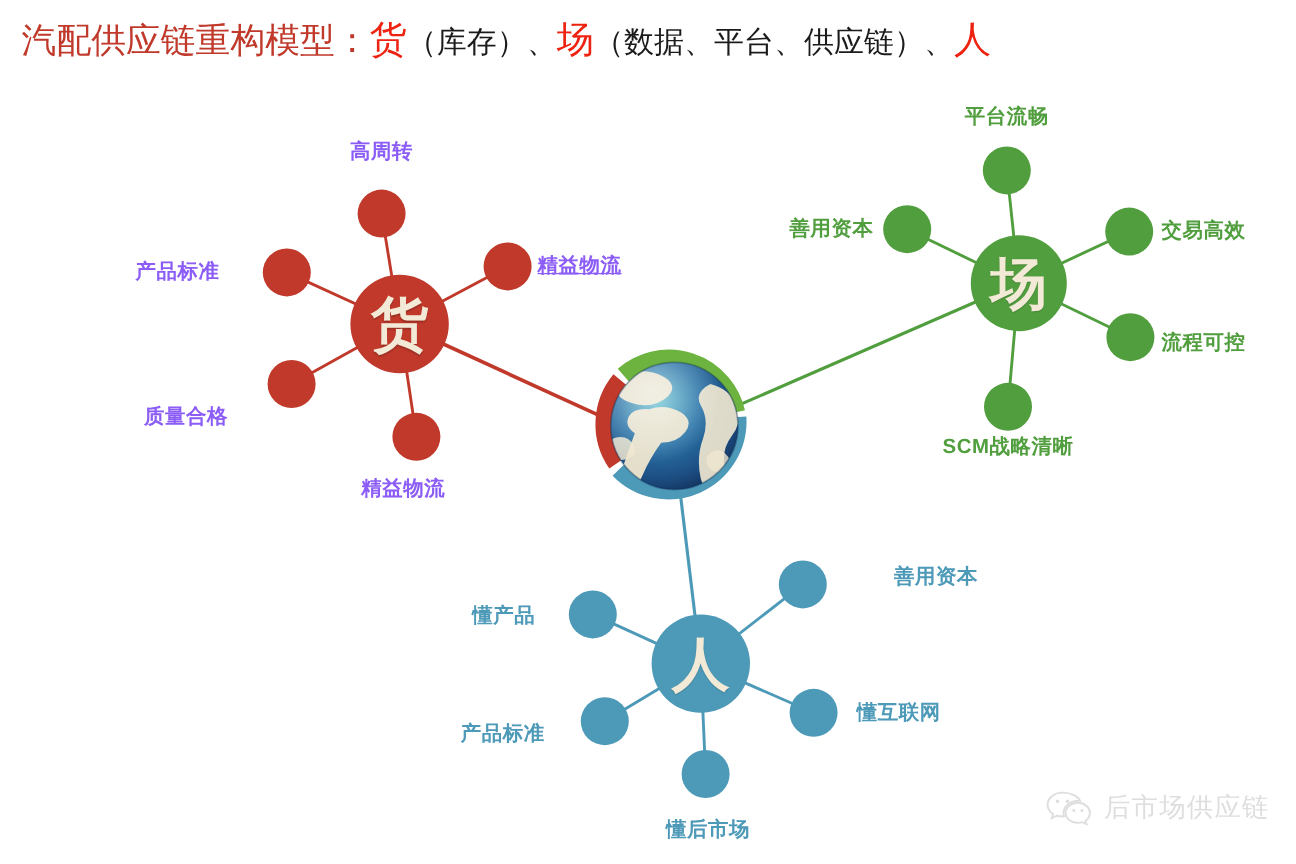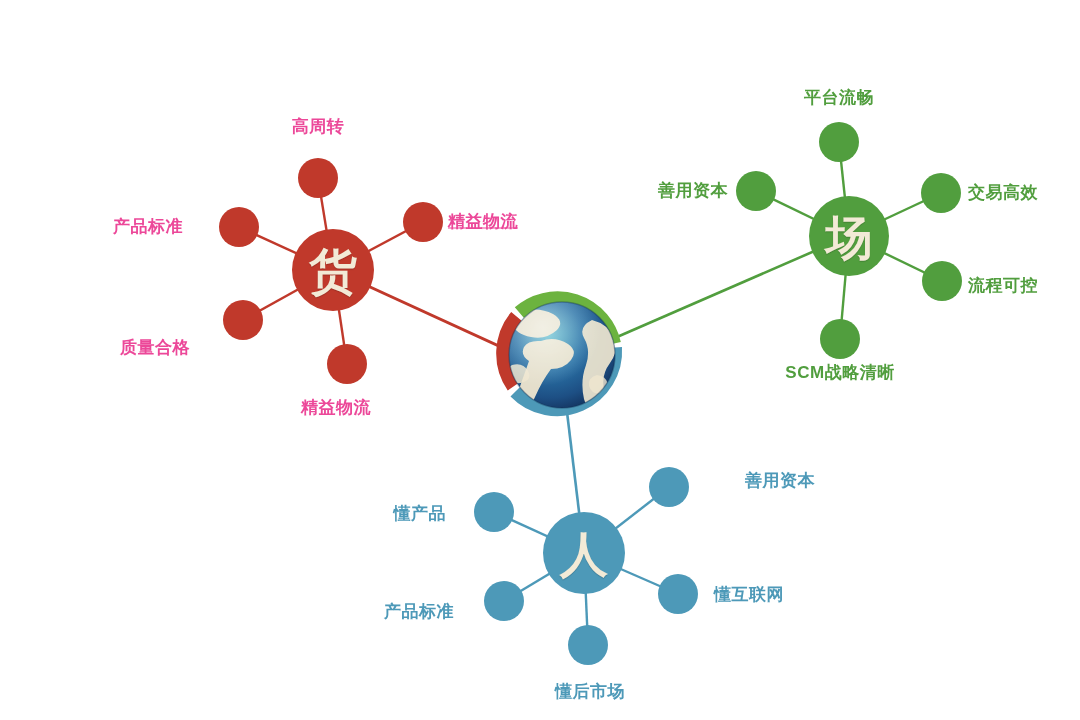--- a/index.html
+++ b/index.html
@@ -22,21 +22,21 @@
   #title .t-red   { color:#ee2211; font-size:31px; }
 
   
   #net { position:absolute; left:0; top:0; width:1080px; height:720px; }
 
   
   .lbl {
     position:absolute; white-space:nowrap;
     font-size:17px; font-weight:bold; letter-spacing:.5px;text-align:center;
   }
-  .lbl.red   { color:#ec4899; }
+  .lbl.red   { color:#8b5cf6; }
   .lbl.green { color:#519e3e; }
   .lbl.blue  { color:#4d99b8; }
   .lbl.r  { transform:translate(-100%,-50%); }
   .lbl.l  { transform:translate(0,-50%); }
   .lbl.c  { transform:translate(-50%,-50%); }
 
   
   .hub-ch {
     position:absolute; transform:translate(-50%,-50%);
     color:#f2ead6; font-weight:bold; line-height:1;
@@ -51,20 +51,23 @@
     color:#dedede; font-size:22px; font-weight:500;
     letter-spacing:1px;
   }
   #watermark svg { display:block; }
 </style>
 </head>
 <body>
 
 <div id="stage">
 
+  <div id="title">
+    <span class="t-dark">汽配供应链重构模型：</span><span class="t-red">货</span><span class="t-black">（库存）、</span><span class="t-red">场</span><span class="t-black">（数据、平台、供应链）、</span><span class="t-red">人</span>
+  </div>
 
   <svg id="net" viewBox="0 0 1080 720">
     <defs>
       <radialGradient id="globeGrad" cx="38%" cy="32%" r="75%">
         <stop offset="0%" stop-color="#4fb6c9"></stop>
         <stop offset="42%" stop-color="#2a74a8"></stop>
         <stop offset="78%" stop-color="#1d4f84"></stop>
         <stop offset="100%" stop-color="#12305a"></stop>
       </radialGradient>
       <radialGradient id="globeShine" cx="32%" cy="24%" r="55%">
@@ -154,14 +157,27 @@
       <div class="lbl green l" style="left: 968px; top: 285px;">流程可控</div>
       <div class="lbl green c" style="left: 840px; top: 372px;">SCM战略清晰</div>
       <div class="hub-ch" style="left: 584px; top: 554px; font-size: 48px;">人</div>
       <div class="lbl blue l" style="left: 697px; top: 480px; margin-left: 48px;">善用资本</div>
       <div class="lbl blue r" style="left: 446px; top: 513px;">懂产品</div>
       <div class="lbl blue l" style="left: 714px; top: 594px;">懂互联网</div>
       <div class="lbl blue r" style="left: 454px; top: 611px;">产品标准</div>
       <div class="lbl blue c" style="left: 590px; top: 691px;">懂后市场</div>
     </div>
 
+  <div id="watermark">
+    <span>
+      <svg width="40" height="30" viewBox="0 0 40 30">
+        <path d="M14.5 2.5 C7.3 2.5 2 7.2 2 12.6 c0 3.1 1.8 5.9 4.6 7.7 l-1.2 3.6 4.1 -2.1 c1.6 .4 3.3 .6 5 .6 .4 0 .8 0 1.2 -.05 -.3 -.9 -.45 -1.8 -.45 -2.75 0 -5.7 5.6 -10.3 12.5 -10.3 .45 0 .9 .02 1.35 .06 C27.7 5.6 21.7 2.5 14.5 2.5 z" fill="none" stroke="#dedede" stroke-width="1.6"></path>
+        <circle cx="10.2" cy="9.8" r="1.5" fill="#dedede"></circle>
+        <circle cx="18.6" cy="9.8" r="1.5" fill="#dedede"></circle>
+        <path d="M27.3 10.9 C21.6 10.9 17 14.7 17 19.3 c0 4.6 4.6 8.4 10.3 8.4 1.3 0 2.6 -.2 3.8 -.55 l3.4 1.8 -1 -3 c2.3 -1.5 3.8 -3.9 3.8 -6.65 0 -4.6 -4.6 -8.4 -10 -8.4 z" fill="none" stroke="#dedede" stroke-width="1.6"></path>
+        <circle cx="23.8" cy="17.4" r="1.25" fill="#dedede"></circle>
+        <circle cx="30.6" cy="17.4" r="1.25" fill="#dedede"></circle>
+      </svg>
+    </span>
+    <span>后市场供应链</span>
+  </div>
 
 </div>
 
 </body></html>

